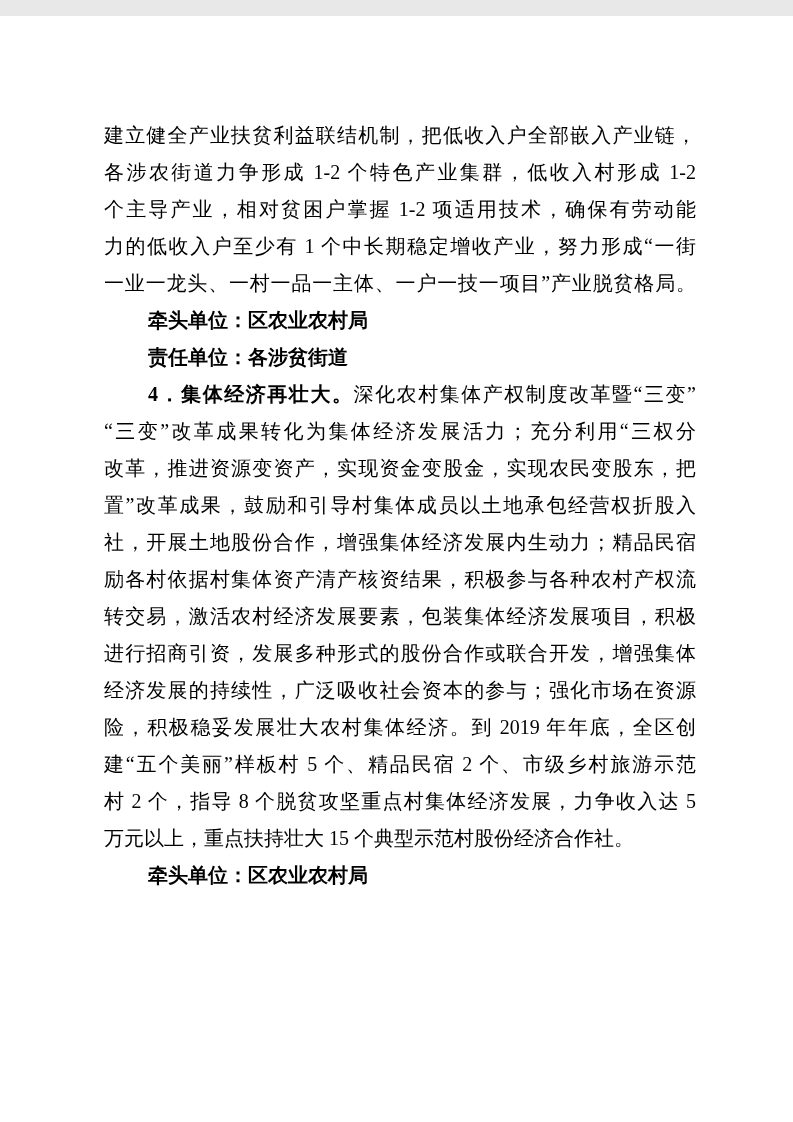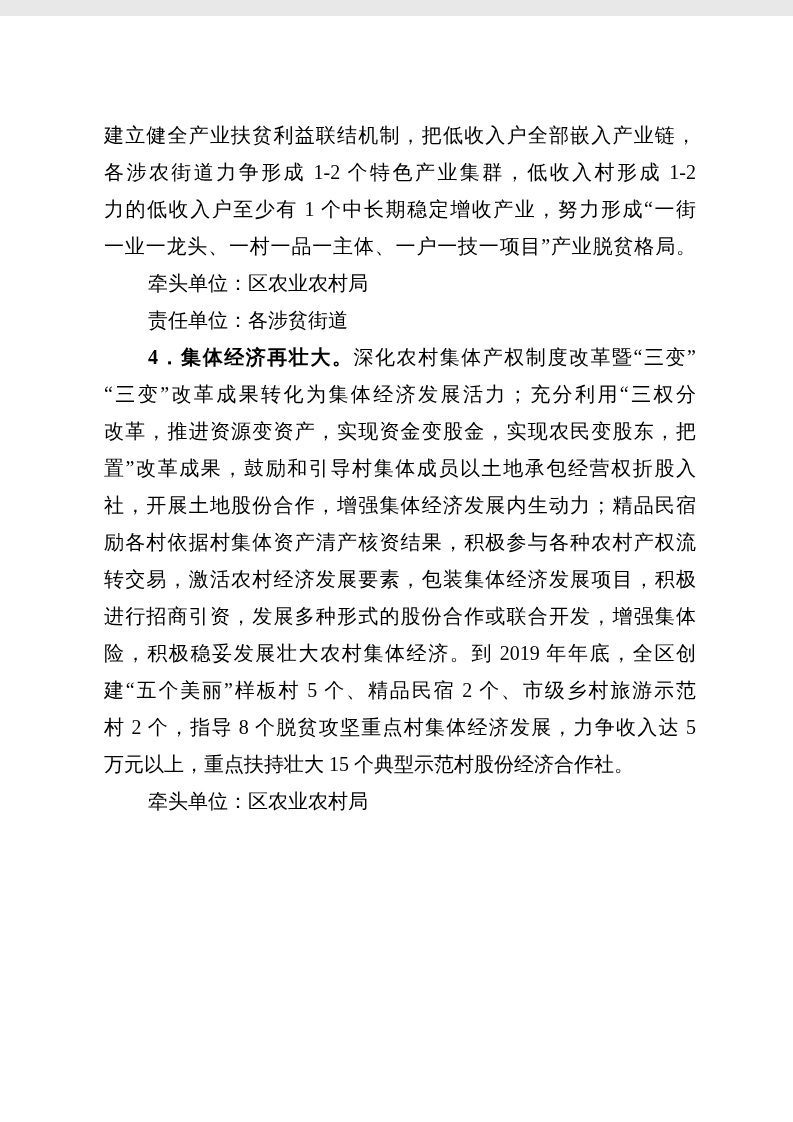--- a/index.html
+++ b/index.html
@@ -39,47 +39,49 @@
   
   .ind {
     text-indent: 44px;
   }
   
   .lead {
     font-weight: 700;
   }
   
   .unit {
-    font-weight: 400;
+    font-weight: 700;
     text-indent: 44px;
     text-align: left;
   }
 </style>
 </head>
 <body>
 
 <div class="page">
   <div class="doc">
 
     <div class="line j">建立健全产业扶贫利益联结机制，把低收入户全部嵌入产业链，</div>
     <div class="line j">各涉农街道力争形成 1-2 个特色产业集群，低收入村形成 1-2</div>
+    <div class="line j">个主导产业，相对贫困户掌握 1-2 项适用技术，确保有劳动能</div>
     <div class="line j">力的低收入户至少有 1 个中长期稳定增收产业，努力形成“一街</div>
     <div class="line j">一业一龙头、一村一品一主体、一户一技一项目”产业脱贫格局。</div>
 
     <div class="line unit">牵头单位：区农业农村局</div>
     <div class="line unit">责任单位：各涉贫街道</div>
 
     <div class="line j ind"><b class="lead">4．集体经济再壮大。</b><span>深化农村集体产权制度改革暨“三变”</span></div>
     <div class="line j">“三变”改革成果转化为集体经济发展活力；充分利用“三权分</div>
     <div class="line j">改革，推进资源变资产，实现资金变股金，实现农民变股东，把</div>
     <div class="line j">置”改革成果，鼓励和引导村集体成员以土地承包经营权折股入</div>
     <div class="line j">社，开展土地股份合作，增强集体经济发展内生动力；精品民宿</div>
     <div class="line j">励各村依据村集体资产清产核资结果，积极参与各种农村产权流</div>
     <div class="line j">转交易，激活农村经济发展要素，包装集体经济发展项目，积极</div>
     <div class="line j">进行招商引资，发展多种形式的股份合作或联合开发，增强集体</div>
+    <div class="line j">经济发展的持续性，广泛吸收社会资本的参与；强化市场在资源</div>
     <div class="line j">险，积极稳妥发展壮大农村集体经济。到 2019 年年底，全区创</div>
     <div class="line j">建“五个美丽”样板村 5 个、精品民宿 2 个、市级乡村旅游示范</div>
     <div class="line j">村 2 个，指导 8 个脱贫攻坚重点村集体经济发展，力争收入达 5</div>
     <div class="line">万元以上，重点扶持壮大 15 个典型示范村股份经济合作社。</div>
 
     <div class="line unit">牵头单位：区农业农村局</div>
 
   </div>
 </div>
 

